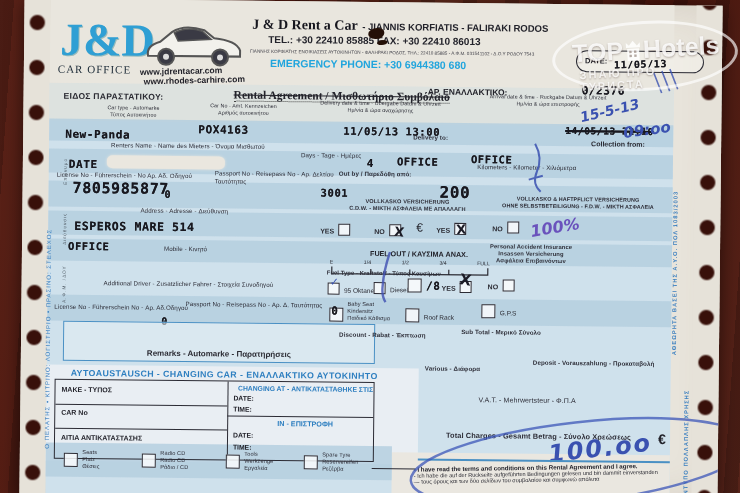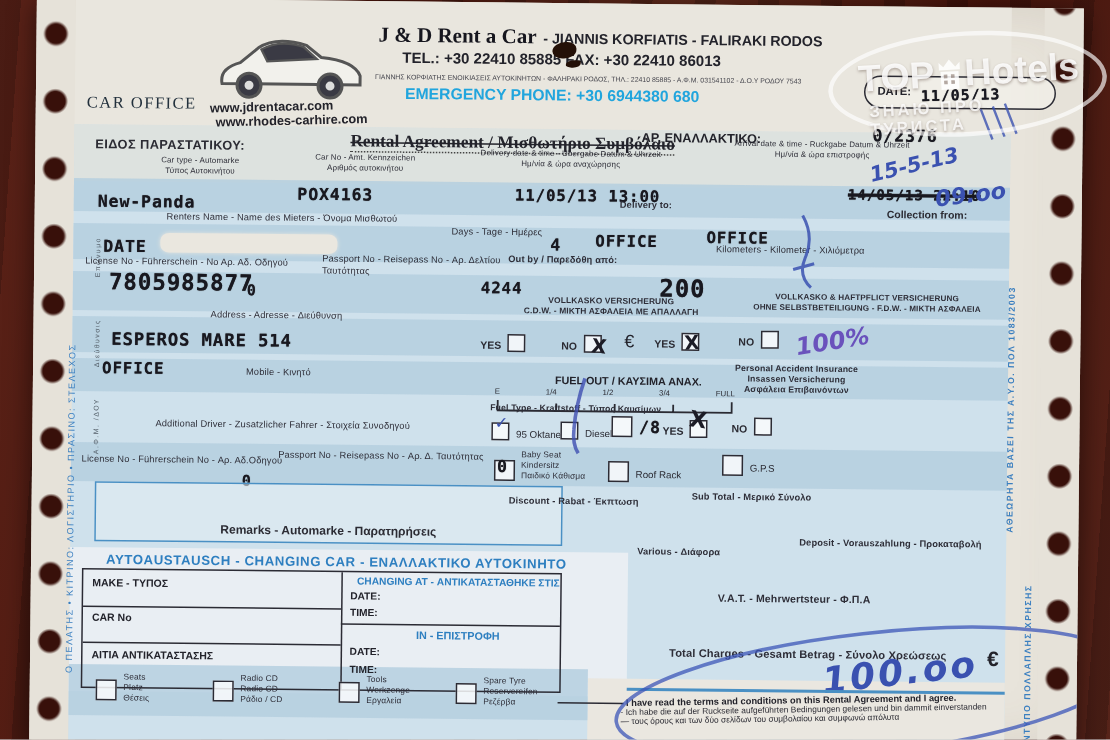--- a/index.html
+++ b/index.html
@@ -40,20 +40,21 @@
   <div class="abs band" style="top:150px;height:24px"></div>
   <div class="abs band" style="top:182px;height:26px"></div>
   <div class="abs band" style="top:212px;height:24px"></div>
   <div class="abs band" style="top:240px;height:22px"></div>
   <div class="abs band" style="top:296px;height:26px"></div>
   <div class="abs" style="left:26px;top:366px;width:372px;height:96px;background:#e9eef3"></div>
   <div class="abs" style="left:372px;top:450px;width:278px;height:47px;background:#eae7e0"></div>
   <div class="abs band" style="left:26px;top:444px;width:346px;height:34px"></div>
 
   <div class="abs" style="left:26px;top:0;width:624px;height:84px;background:#e9e6de"></div>
+  <div class="abs" style="left:36px;top:14px;font-family:'Liberation Serif',serif;font-weight:bold;font-size:46px;color:#2f9fd4;text-shadow:1px 1px 0 #9bb">J&amp;D</div>
   <div class="abs" style="left:34px;top:64px;font-family:'Liberation Serif',serif;font-size:11px;color:#22303c;letter-spacing:1px">CAR OFFICE</div>
 
   <svg class="abs" style="left:118px;top:22px" width="104" height="46" viewBox="0 0 104 46">
     <path d="M6 34 Q4 24 18 20 L30 10 Q42 2 62 8 L72 16 Q94 18 98 28 L98 34 Z" fill="#f2f1ec" stroke="#555" stroke-width="2"></path>
     <path d="M32 11 Q44 4 60 9 L69 17 L36 19 Z" fill="#3a3a44" stroke="#555" stroke-width="1.5"></path>
     <circle cx="24" cy="35" r="8" fill="#3a3a44" stroke="#555" stroke-width="2"></circle>
     <circle cx="78" cy="35" r="8" fill="#3a3a44" stroke="#555" stroke-width="2"></circle>
     <circle cx="24" cy="35" r="3" fill="#ddd"></circle>
       <circle cx="78" cy="35" r="3" fill="#ddd"></circle>
   </svg>
@@ -111,21 +112,21 @@
   <div class="abs val" style="left:344px;top:155px;font-size:11px">4</div>
   <div class="abs val" style="left:374px;top:153px;font-size:10.5px">OFFICE</div>
   <div class="abs val" style="left:448px;top:150px;font-size:10.5px">OFFICE</div>
   <div class="abs lbl lb2" style="left:424px;top:160px;width:160px">Kilometers - Kilometer - Χιλιόμετρα</div>
 
   <div class="abs lbl lb2" style="left:34px;top:172px;width:150px;text-align:left">License No - Führerschein - Νο Αρ. Αδ. Οδηγού</div>
   <div class="abs lbl lb2" style="left:192px;top:169px;width:150px;text-align:left">Passport No - Reisepass No - Αρ. Δελτίου Ταυτότητας</div>
   <div class="abs lbl lb2" style="left:316px;top:168px;font-weight:bold">Out by / Παρεδόθη από:</div>
   <div class="abs val" style="left:50px;top:180px;font-size:15px">7805985877</div>
   <div class="abs val" style="left:142px;top:189px;font-size:10px">0</div>
-  <div class="abs val" style="left:298px;top:185px;font-size:10.5px">4244</div>
+  <div class="abs val" style="left:298px;top:185px;font-size:10.5px">3001</div>
   <div class="abs val" style="left:417px;top:180px;font-size:16px">200</div>
 
   <div class="abs lbl" style="left:310px;top:196px;width:150px;font-weight:bold;font-size:5.6px">
     <span style="display:block">VOLLKASKO VERSICHERUNG</span>
     <span style="display:block">C.D.W. - ΜΙΚΤΗ ΑΣΦΑΛΕΙΑ ΜΕ ΑΠΑΛΛΑΓΗ</span>
   </div>
   <div class="abs lbl" style="left:468px;top:192px;width:175px;font-weight:bold;font-size:5.4px">
     <span style="display:block">VOLLKASKO &amp; HAFTPFLICT VERSICHERUNG</span>
     <span style="display:block">OHNE SELBSTBETEILIGUNG - F.D.W. - ΜΙΚΤΗ ΑΣΦΑΛΕΙΑ</span>
   </div>
@@ -241,21 +242,21 @@
     <div style="position:absolute;left:178px;top:13px;font-size:6.8px;font-weight:bold;color:#23232b">DATE:</div>
     <div style="position:absolute;left:178px;top:24px;font-size:6.8px;font-weight:bold;color:#23232b">TIME:</div>
     <div style="position:absolute;left:172px;top:34px;right:0;border-bottom:1px solid #2b2b34"></div>
     <div style="position:absolute;left:180px;top:37px;width:140px;text-align:center;font-size:7.2px" class="bh">IN - ΕΠΙΣΤΡΟΦΗ</div>
     <div style="position:absolute;left:178px;top:50px;font-size:6.8px;font-weight:bold;color:#23232b">DATE:</div>
     <div style="position:absolute;left:178px;top:62px;font-size:6.8px;font-weight:bold;color:#23232b">TIME:</div>
   </div>
 
   <div class="abs lbl lb2" style="left:404px;top:362px;font-weight:bold">Various - Διάφορα</div>
   <div class="abs lbl lb2" style="left:512px;top:355px;font-weight:bold">Deposit - Vorauszahlung - Προκαταβολή</div>
-  <div class="abs lbl" style="left:458px;top:393px;font-weight:bold;font-size:7px">V.A.T. - Mehrwertsteur - Φ.Π.Α</div>
+  <div class="abs lbl" style="left:458px;top:393px;font-weight:normal;font-size:7px">V.A.T. - Mehrwertsteur - Φ.Π.Α</div>
   <div class="abs lbl" style="left:426px;top:428px;font-weight:bold;font-size:7.4px">Total Charges - Gesamt Betrag - Σύνολο Χρεώσεως</div>
   <div class="abs hand" style="left:528px;top:430px;font-size:24px;transform:rotate(-7deg);letter-spacing:2px">100.oo</div>
   <div class="abs" style="left:638px;top:426px;font-size:14px;font-weight:bold;color:#23232b">€</div>
   <div class="abs" style="left:398px;top:456px;width:252px;border-bottom:2px solid #4a90c4"></div>
 
   <div class="abs" style="left:44px;top:450px">
     <span class="cb" style="width:12px;height:12px;vertical-align:top;margin-top:4px"></span>
     <span class="lbl" style="display:inline-block;text-align:left;font-size:5.6px"><span style="display:block">Seats</span><span style="display:block">Platz</span><span style="display:block">Θέσεις</span></span>
   </div>
   <div class="abs" style="left:122px;top:450px">

